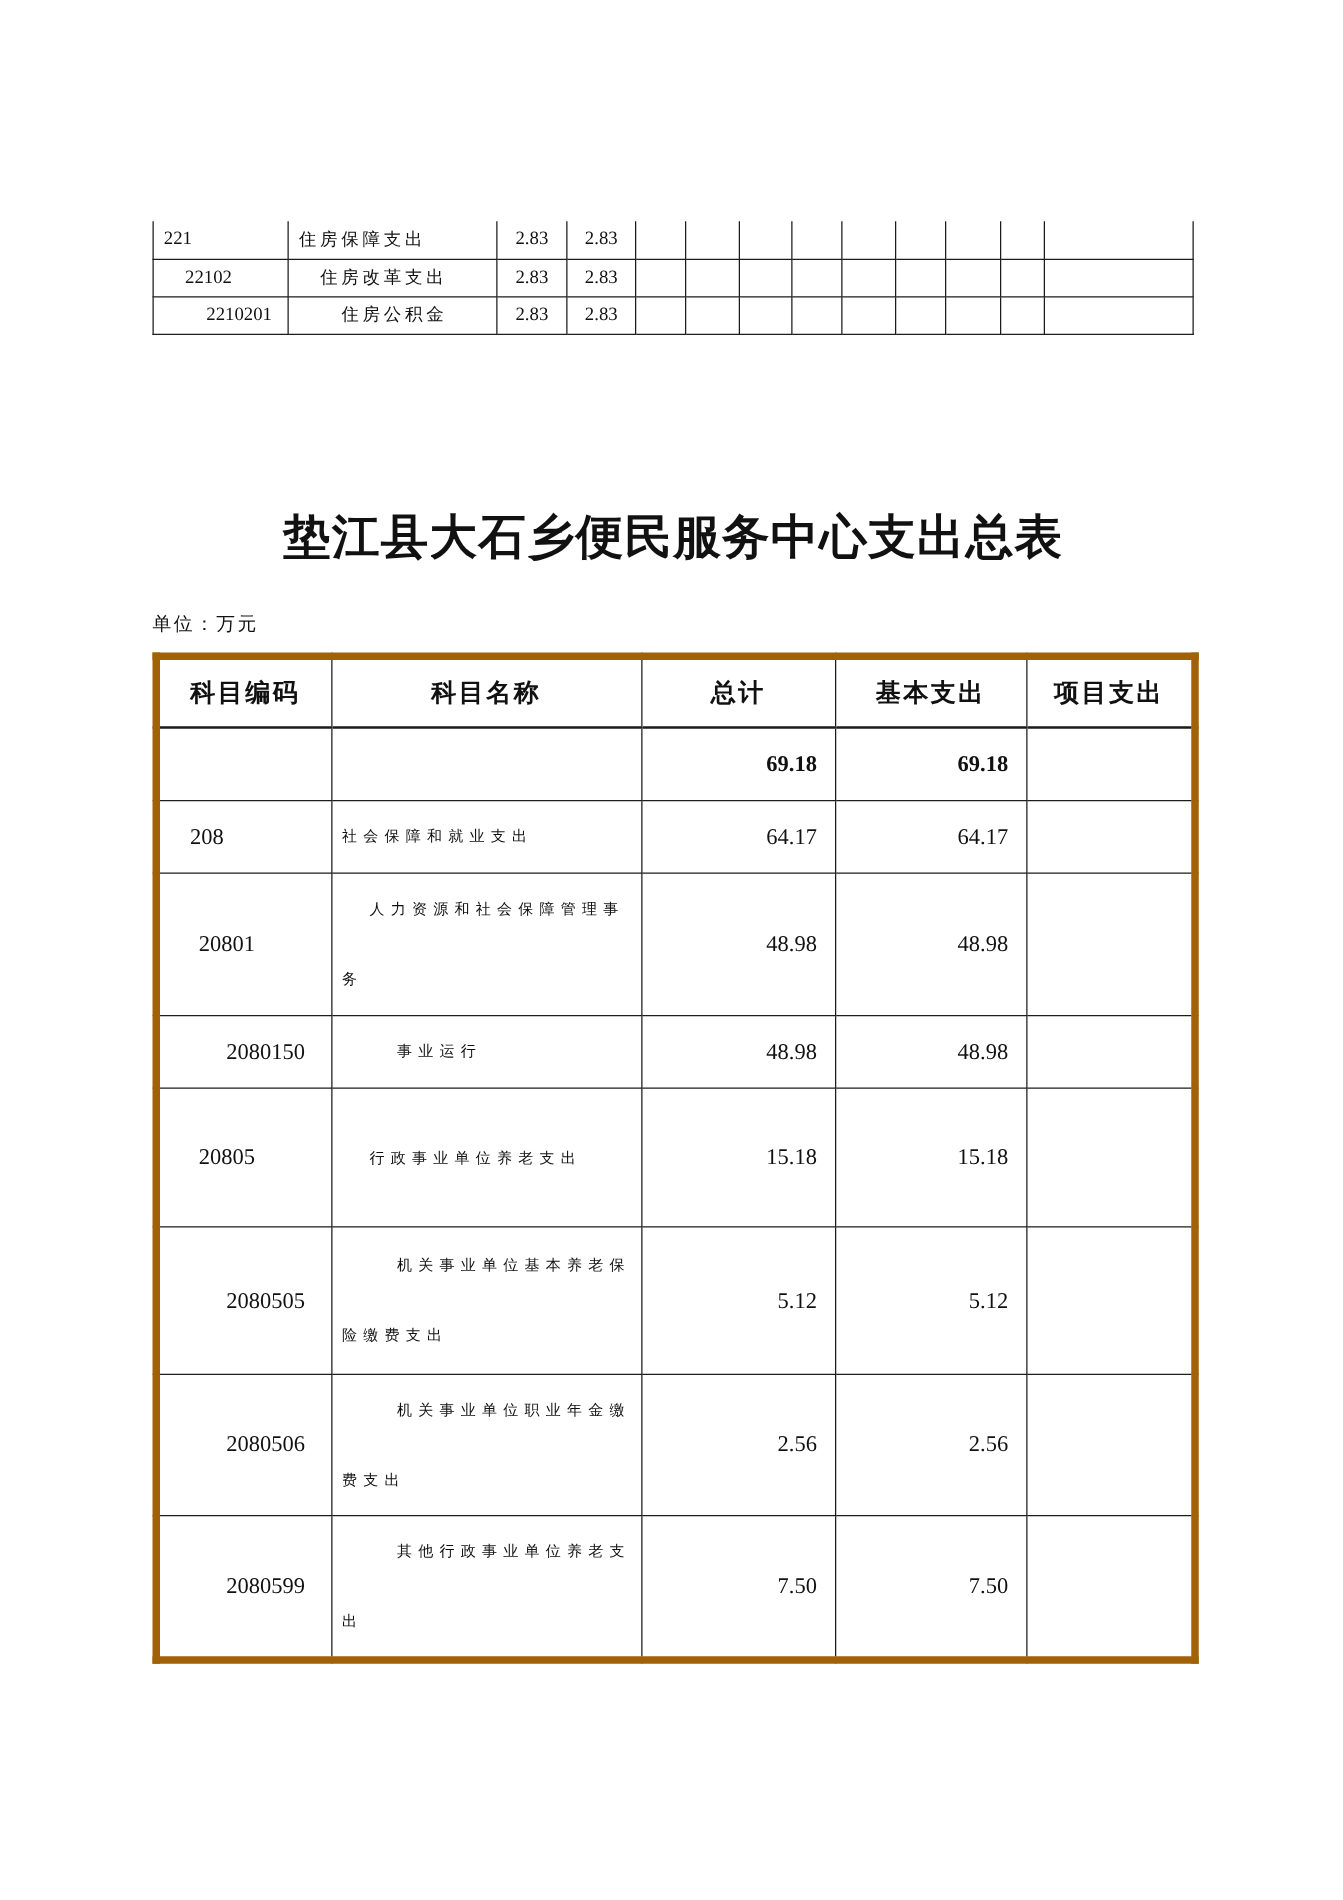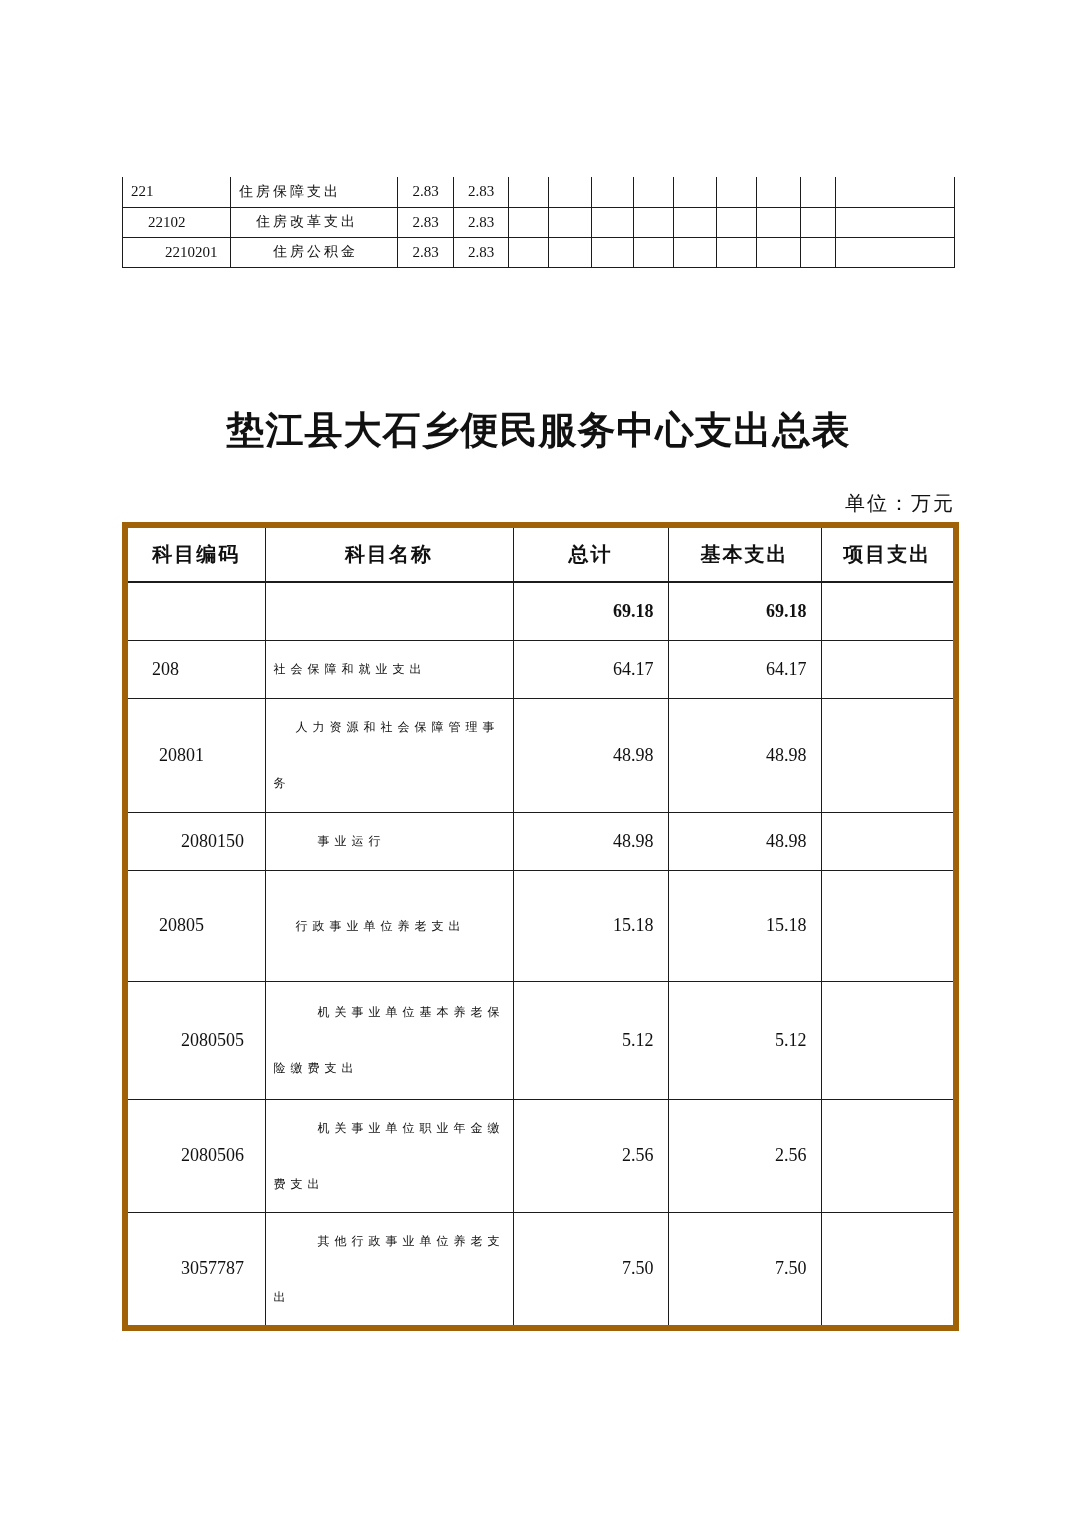--- a/index.html
+++ b/index.html
@@ -27,21 +27,21 @@
   .tt-num{font-size:15px;text-align:center;}
 
   
   .page-title{
     position:absolute;left:122px;top:406px;width:833px;
     text-align:center;font-size:38px;font-weight:bold;
     letter-spacing:1px;line-height:48px;
   }
   .unit-label{
     position:absolute;left:122px;top:490px;width:833px;
-    text-align:right;font-size:20px;letter-spacing:2px;
+    font-size:15px;letter-spacing:2px;
   }
 
   
   .main-table{position:absolute;left:122px;top:522px;width:831px;border:6px solid #a16207;}
   .main-table th{
     height:53px;
     font-family:"Liberation Sans","DejaVu Sans",sans-serif;
     font-weight:bold;font-size:20px;letter-spacing:2px;
     text-align:center;border-bottom:2.5px solid #1c1c1c;
   }
@@ -195,21 +195,21 @@
         <td class="mt-num"></td>
       </tr>
       <tr class="h112">
         <td class="mt-code lv3">2080506</td>
         <td class="mt-name lv3">机关事业单位职业年金缴费支出</td>
         <td class="mt-num">2.56</td>
         <td class="mt-num">2.56</td>
         <td class="mt-num"></td>
       </tr>
       <tr class="h113">
-        <td class="mt-code lv3">3057787</td>
+        <td class="mt-code lv3">2080599</td>
         <td class="mt-name lv3">其他行政事业单位养老支出</td>
         <td class="mt-num">7.50</td>
         <td class="mt-num">7.50</td>
         <td class="mt-num"></td>
       </tr>
     </tbody>
   </table>
 
 </div>
 

